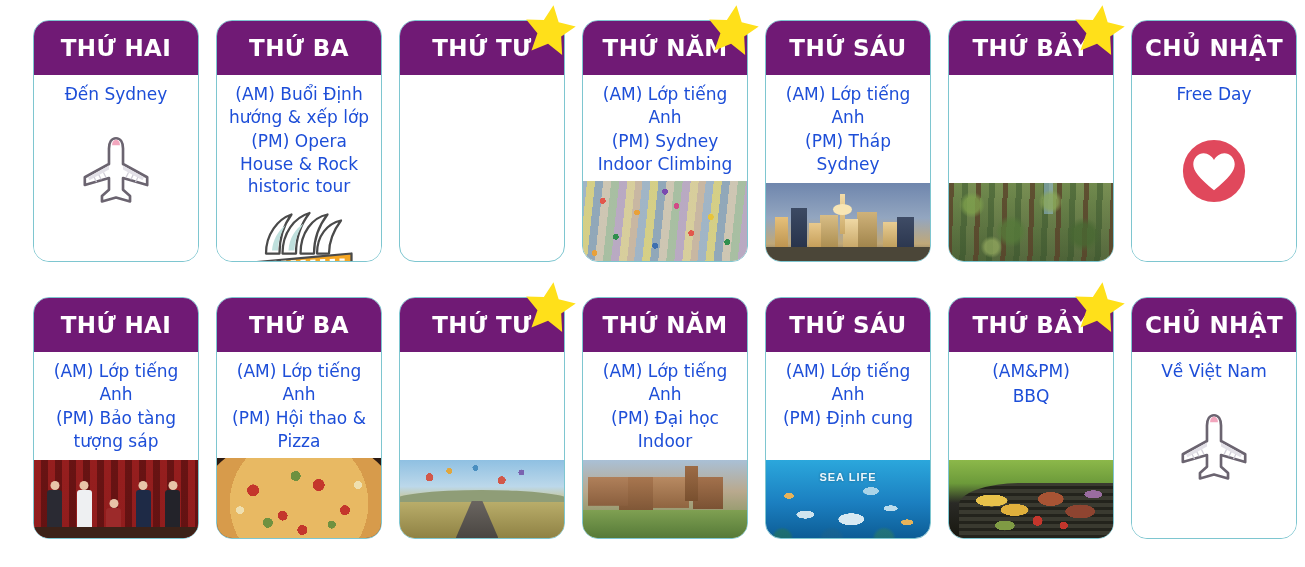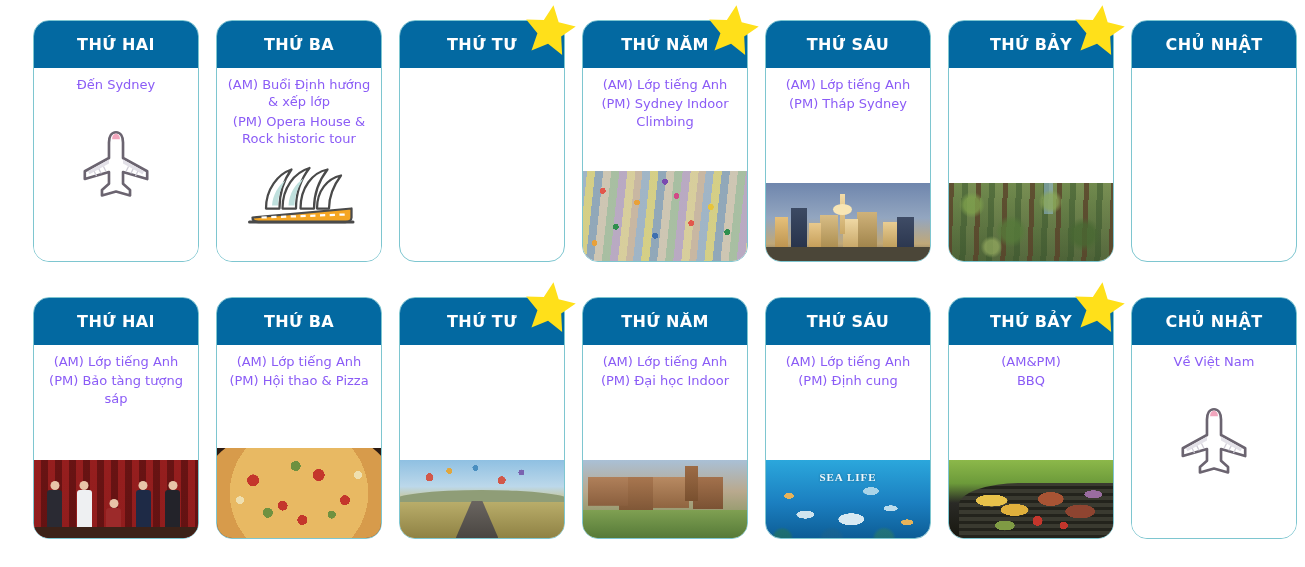--- a/index.html
+++ b/index.html
@@ -48,45 +48,45 @@
   .card-clip {
     position: absolute;
     inset: 0;
     border-radius: 15px;
     overflow: hidden;
     display: flex;
     flex-direction: column;
   }
 
   .day-header {
-    background: #0369a1;
+    background: #701a75;
     color: #ffffff;
     text-align: center;
     font-weight: bold;
-    font-size: 16px;
+    font-size: 23px;
     letter-spacing: 0.4px;
     line-height: 1;
     padding: 16px 2px 15px 2px;
     flex: 0 0 auto;
     white-space: nowrap;
   }
 
   .card-body {
     flex: 1 1 auto;
     display: flex;
     flex-direction: column;
     position: relative;
     background: #ffffff;
   }
 
   .activities {
     padding: 8px 6px 4px 6px;
     text-align: center;
-    color: #8b5cf6;
-    font-size: 13px;
+    color: #1d4ed8;
+    font-size: 17px;
     line-height: 1.33;
   }
   .activities .act-line { margin: 0 0 2px 0; }
   .activities .act-line + .act-line { }
 
   
   .star-badge {
     position: absolute;
     top: -19px;
     right: -14px;
@@ -305,21 +305,21 @@
   .ph-sea .coral {
     position:absolute; left:0; right:0; bottom:0; height:40%;
     background:
       radial-gradient(circle 11px at 10% 100%, rgba(40,120,80,.55) 70%, transparent 100%),
       radial-gradient(circle 13px at 40% 105%, rgba(30,100,140,.55) 70%, transparent 100%),
       radial-gradient(circle 12px at 72% 102%, rgba(50,130,90,.5) 70%, transparent 100%);
   }
   .ph-sea .sealife-logo {
     position:absolute; left:50%; top:14%; transform:translateX(-50%);
     color:#ffffff; font-size:11px; font-weight:bold; letter-spacing:1px;
-    font-family:Liberation Serif, serif;
+    font-family:Liberation Sans, sans-serif;
     text-shadow:0 0 3px rgba(0,0,0,.35);
     white-space:nowrap; opacity:.92;
   }
 
   
   .ph-bbq { background: linear-gradient(#8cb84a 0%, #6c9a3a 30%, #2a2a26 55%, #17170f 100%); }
   .ph-bbq .grate {
     position:absolute; left:6%; right:0; top:30%; bottom:0;
     background: repeating-linear-gradient(0deg, #23231c 0 3px, #3a3a30 3px 7px);
     border-radius:40% 0 0 0;
@@ -471,20 +471,32 @@
          </div>
        </div>
         <span class="star-badge">
   <svg width="56" height="56" viewBox="0 0 56 56">
     <polygon points="28,3 35.5,19 53,21 40,33 43.5,51 28,42 12.5,51 16,33 3,21 20.5,19" fill="#ffe01a" transform="rotate(8 28 28)"></polygon>
   </svg></span>
       </div>
       <div class="day-card">
         <div class="card-clip">
          <div class="day-header">CHỦ NHẬT</div>
+         <div class="card-body">
+           <div class="activities">
+              <div class="act-line">Free Day</div>
+            </div>
+           <div class="icon-art">
+              <span class="heart-icon">
+  <svg width="74" height="74" viewBox="0 0 100 100">
+    <circle cx="50" cy="50" r="42" fill="#e0485c"></circle>
+    <path d="M50 76 C30 60 22 50 22 41 c0-9 7-15 14-15 c6 0 11 4 14 9 c3-5 8-9 14-9 c7 0 14 6 14 15 c0 9-8 19-28 35z" fill="#ffffff"></path>
+  </svg></span>
+            </div>
+         </div>
        </div>
       </div>
     </div>
     <div class="week-row row-two">
       <div class="day-card">
         <div class="card-clip">
          <div class="day-header">THỨ HAI</div>
          <div class="card-body">
            <div class="activities">
               <div class="act-line">(AM) Lớp tiếng Anh</div>

